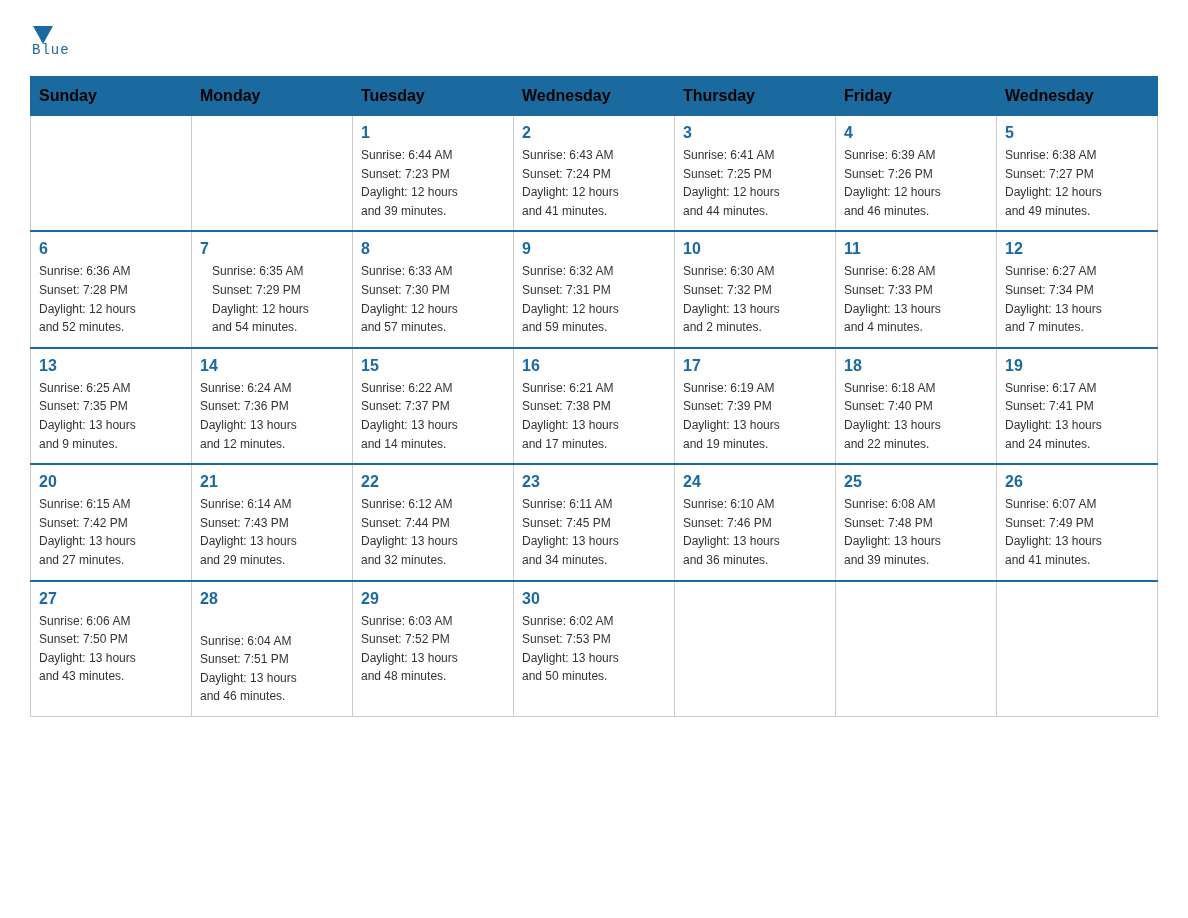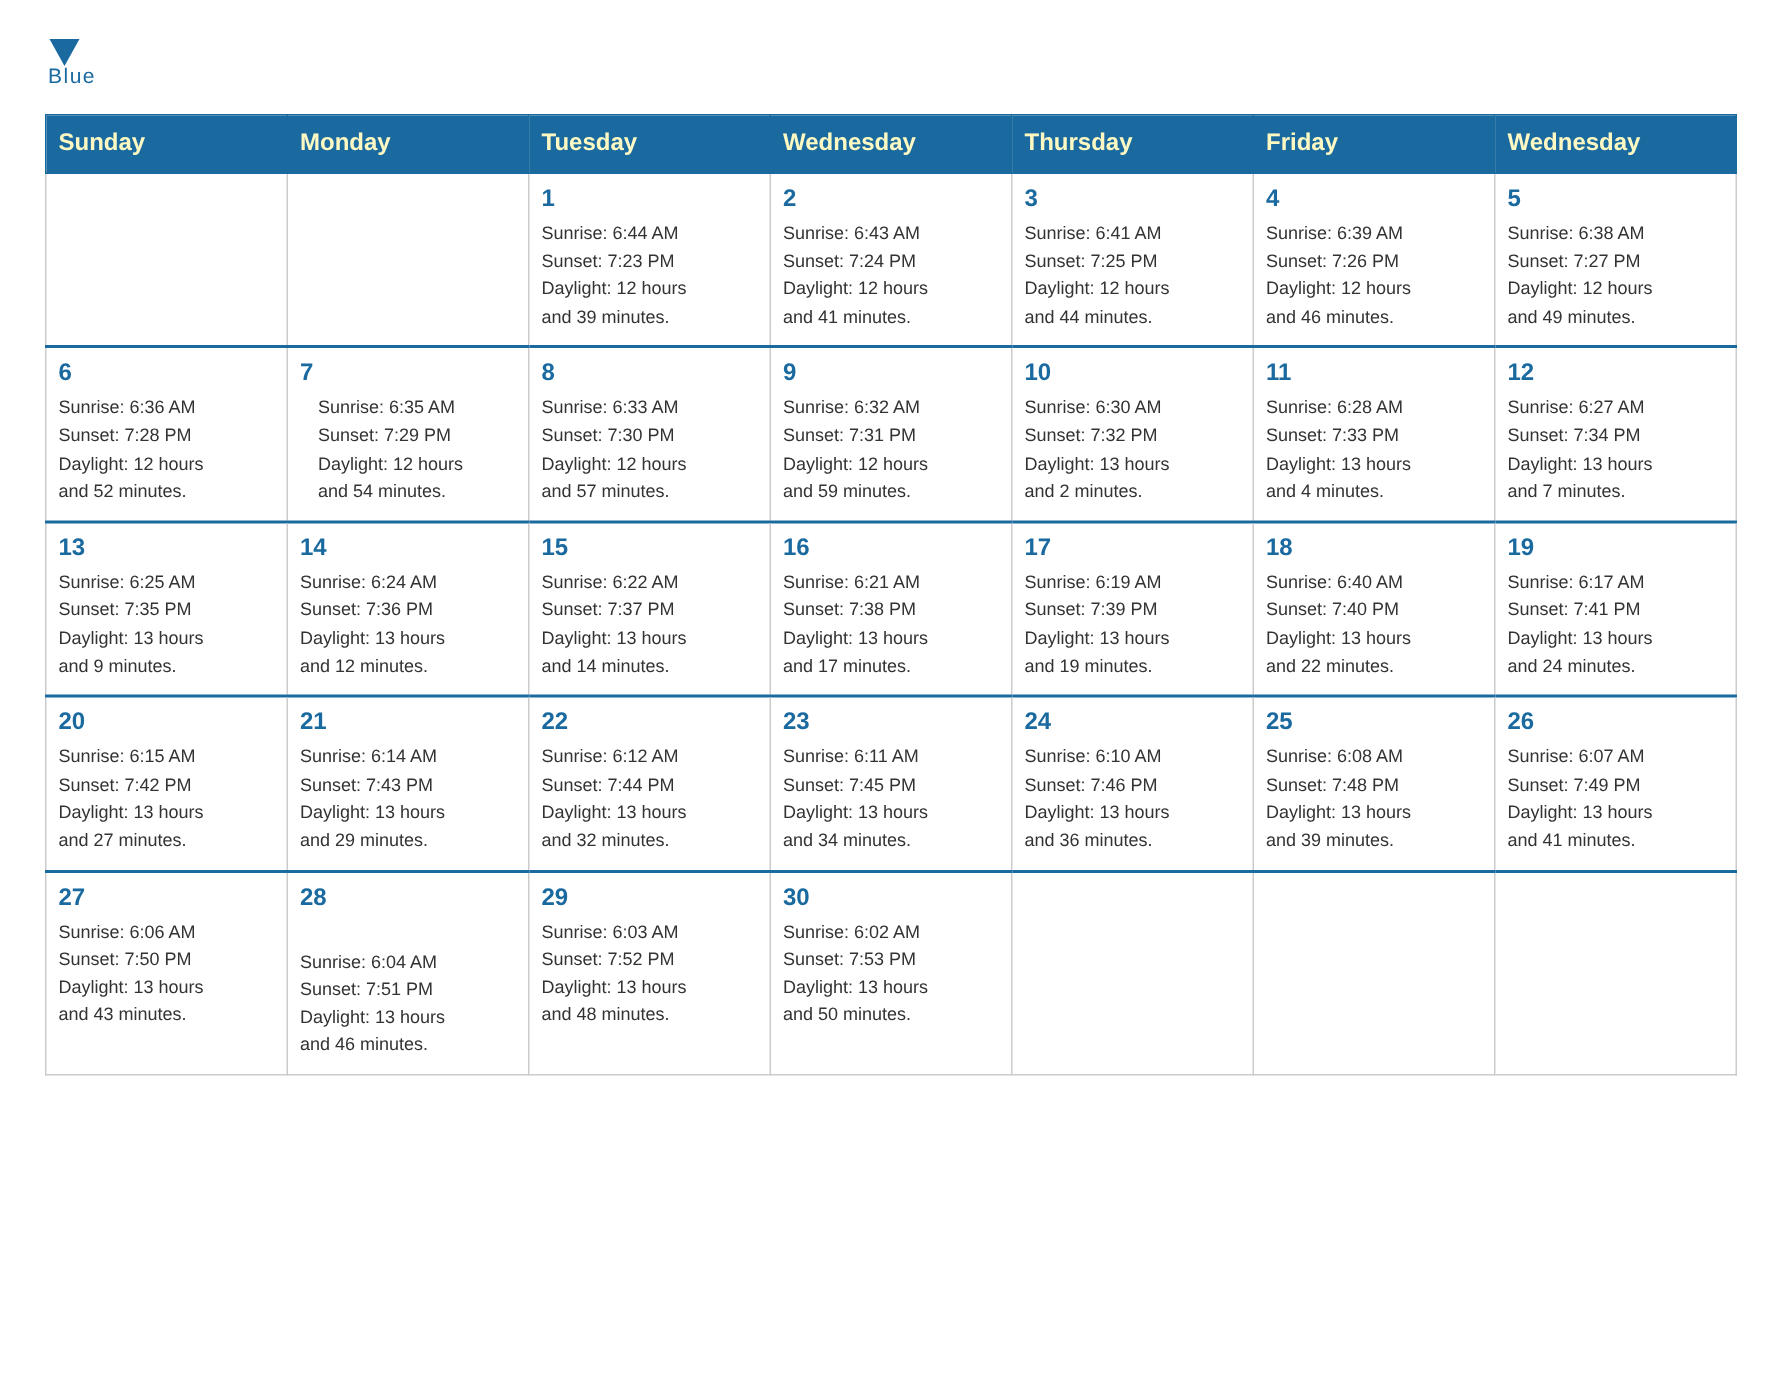--- a/index.html
+++ b/index.html
@@ -13,20 +13,21 @@
     .header-area {
       display: flex;
       justify-content: space-between;
       align-items: flex-start;
       margin-bottom: 18px;
     }
     .logo {
       display: flex;
       flex-direction: column;
       align-items: flex-start;
+      font-family: Liberation Mono, monospace;
     }
     .logo-top {
       display: flex;
       align-items: center;
     }
     .logo-general {
       font-size: 28px;
       font-weight: bold;
       color: #333;
       letter-spacing: -0.5px;
@@ -67,21 +68,21 @@
       color: #333;
       margin-top: 4px;
     }
     .calendar-table {
       width: 100%;
       border-collapse: collapse;
       border: 1px solid #ccc;
     }
     .calendar-table th {
       background-color: #1a6aa0;
-      color: #fef9c3;
+      color: #000000;
       font-size: 16px;
       font-weight: bold;
       padding: 10px 8px;
       text-align: left;
       border: 1px solid #1a6aa0;
     }
     .calendar-table td {
       border: 1px solid #ccc;
       vertical-align: top;
       padding: 8px 8px 10px 8px;
@@ -260,21 +261,21 @@
         </td>
         <td>
           <span class="day-number">17</span>
           <div class="day-info" style="white-space: pre-line;">Sunrise: 6:19 AM
 Sunset: 7:39 PM
 Daylight: 13 hours
 and 19 minutes.</div>
         </td>
         <td>
           <span class="day-number">18</span>
-          <div class="day-info" style="white-space: pre-line;">Sunrise: 6:40 AM
+          <div class="day-info" style="white-space: pre-line;">Sunrise: 6:18 AM
 Sunset: 7:40 PM
 Daylight: 13 hours
 and 22 minutes.</div>
         </td>
         <td>
           <span class="day-number">19</span>
           <div class="day-info" style="white-space: pre-line;">Sunrise: 6:17 AM
 Sunset: 7:41 PM
 Daylight: 13 hours
 and 24 minutes.</div>

